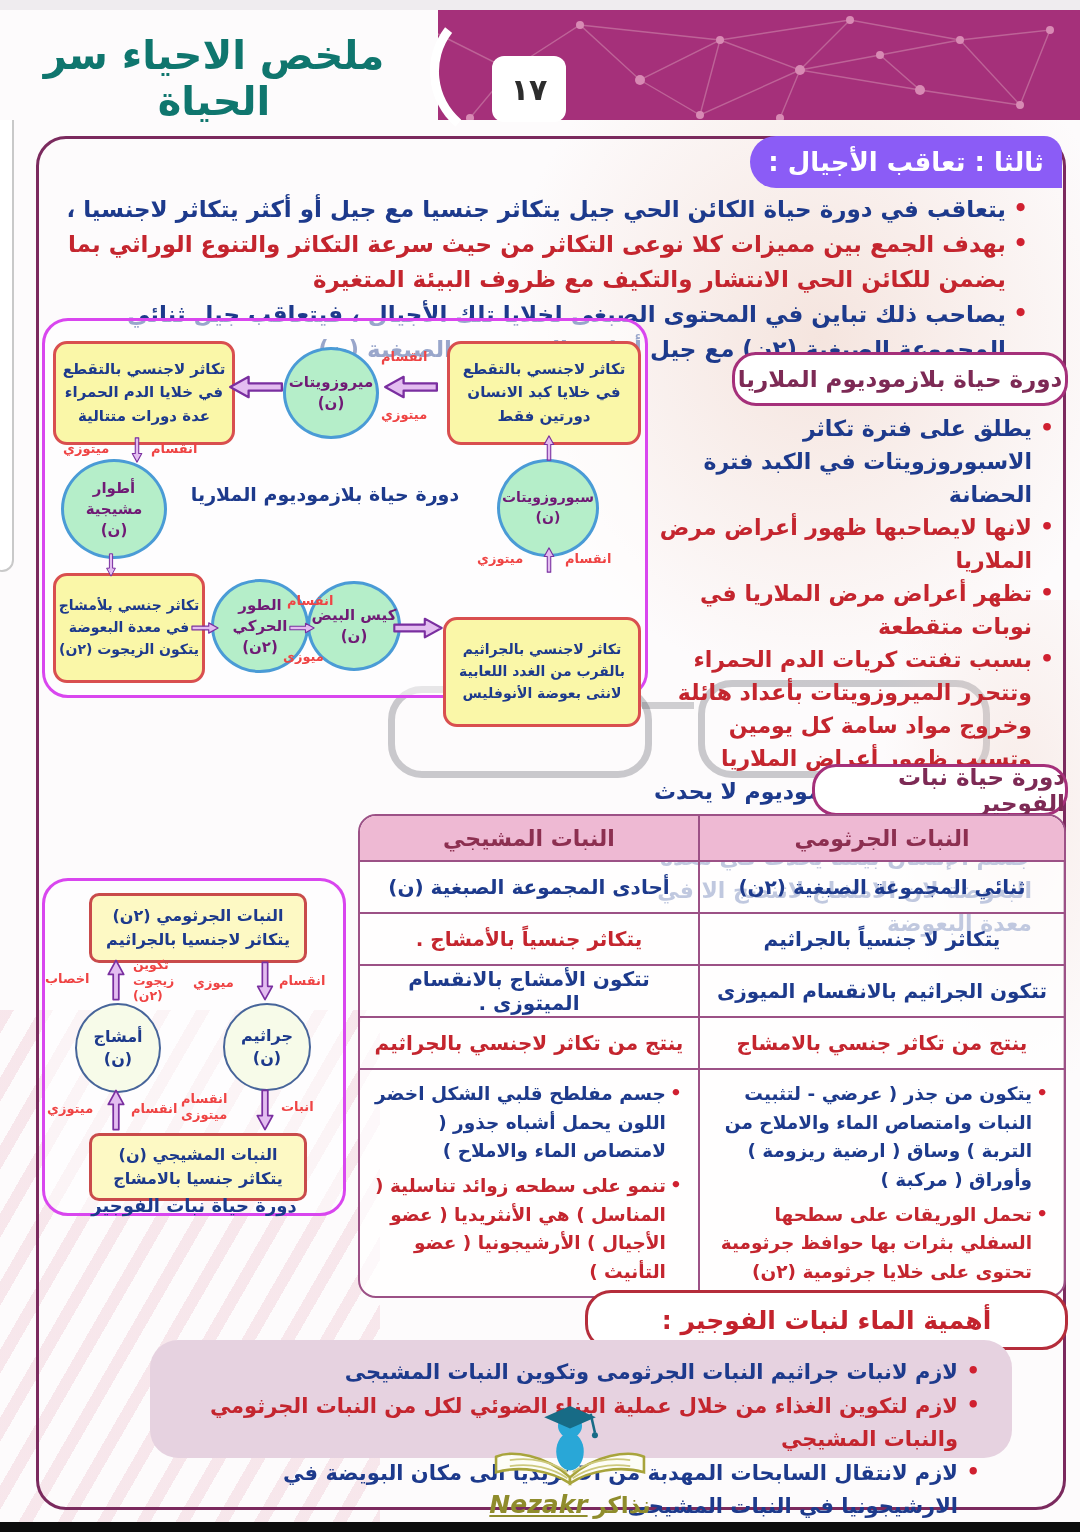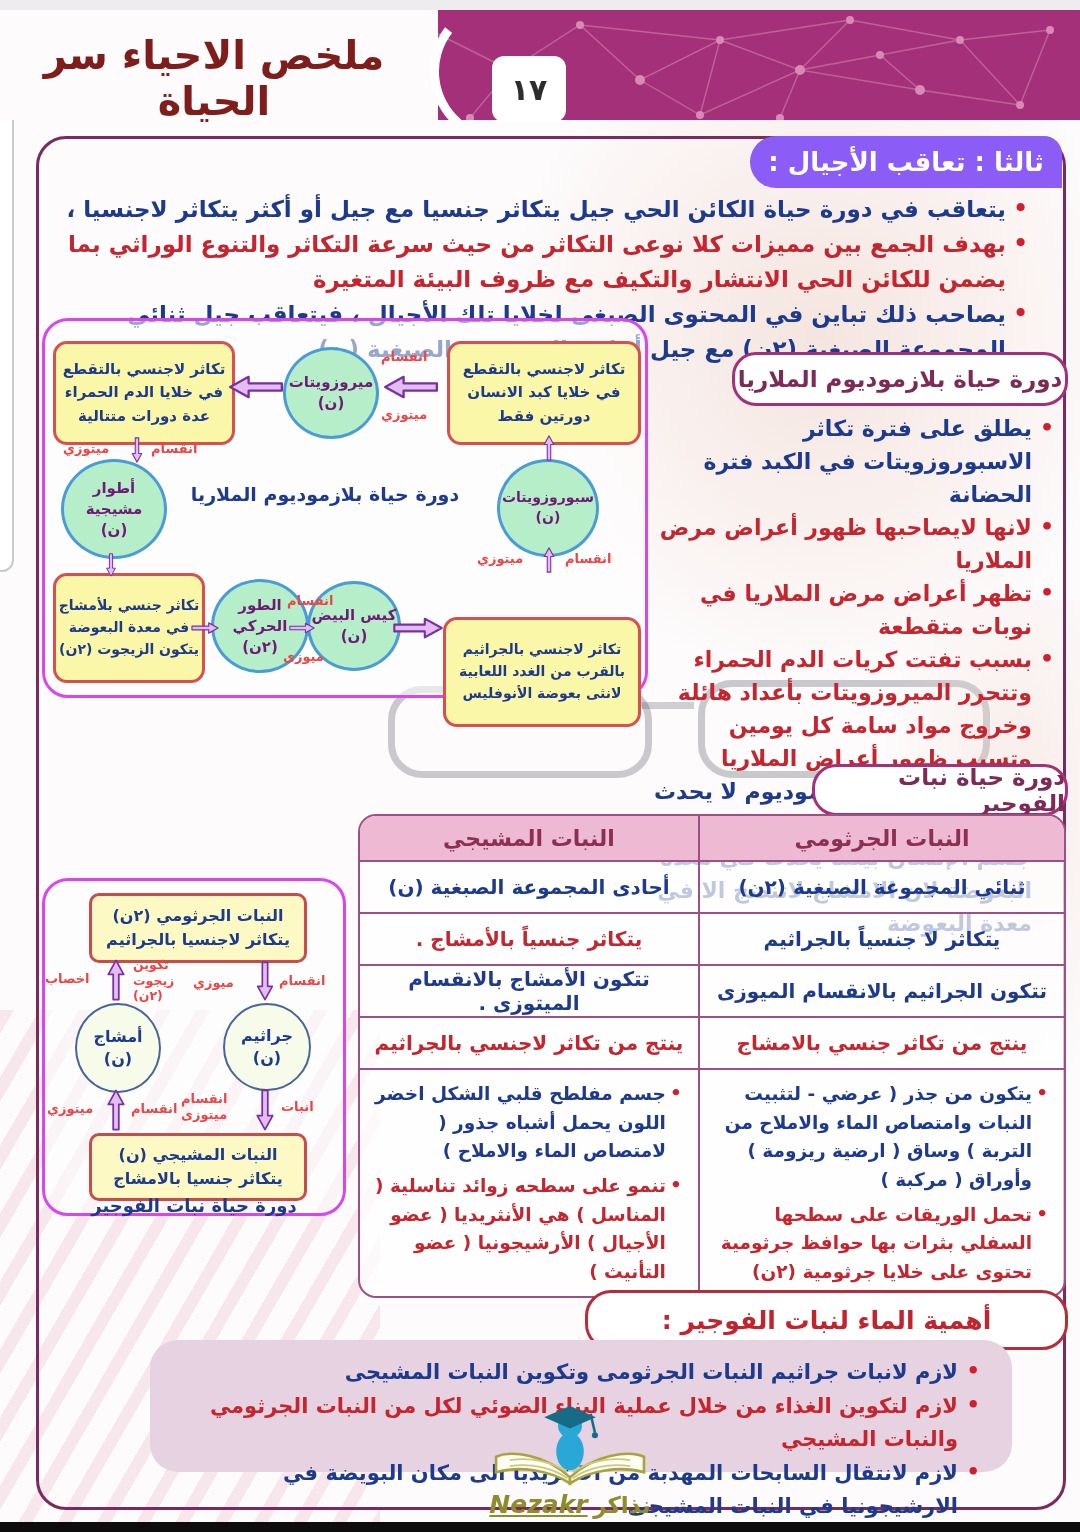--- a/index.html
+++ b/index.html
@@ -18,21 +18,21 @@
   .ghost-shoulder{left:880px;top:600px;width:200px;height:500px;
     background:radial-gradient(ellipse at 70% 40%, rgba(240,214,204,.4), rgba(240,214,204,0) 70%);}
   
   .topstrip{position:absolute;left:0;top:0;width:1080px;height:10px;background:#efecef;}
   .band{position:absolute;left:0;top:10px;width:1080px;height:110px;background:#a5307a;overflow:hidden;}
   .band svg{position:absolute;left:400px;top:0;}
   .title-zone{position:absolute;left:0;top:10px;width:438px;height:110px;background:#fdfbfc;}
   .paren{position:absolute;left:430px;top:2px;width:116px;height:122px;border:9px solid transparent;
     border-left-color:#ffffff;border-radius:50%;transform:rotate(-6deg);}
   .page-title{position:absolute;left:4px;top:32px;width:420px;text-align:center;
-    color:#7f1d1d;font-size:40px;font-weight:800;letter-spacing:-1px;}
+    color:#0f766e;font-size:40px;font-weight:800;letter-spacing:-1px;}
   .page-tab{position:absolute;left:492px;top:56px;width:74px;height:66px;background:#ffffff;
     border-radius:12px;display:flex;align-items:center;justify-content:center;
     font-size:30px;font-weight:700;color:#2d2d2d;}
   
   .content-box{position:absolute;left:36px;top:136px;width:1024px;height:1368px;
     border:3px solid #7b2a5e;border-radius:30px;}
   .s1-label{position:absolute;left:750px;top:136px;width:312px;height:52px;background:#8b5cf6;
     border-radius:26px 18px 0 26px;color:#ffffff;font-size:26px;font-weight:700;
     display:flex;align-items:center;justify-content:center;}
   
@@ -80,21 +80,21 @@
     font-weight:700;font-size:20px;padding:0 8px;box-sizing:border-box;}
   .cell.first{width:52%;border-left:2px solid #9c5186;}
   .thead{height:44px;background:#eeb9d3;}
   .thead .cell{color:#8c2f50;font-size:22px;}
   .r-std{height:50px;}
   .r-big{height:232px;}
   .r-big .cell{align-items:flex-start;padding-top:10px;}
   .r-big ul.blist{width:100%;font-size:18.5px;line-height:1.55;padding:0 6px;}
   .r-big ul.blist li{margin-bottom:6px;padding-right:18px;}
   
-  .water-panel{position:absolute;left:150px;top:1340px;width:862px;height:132px;background:#e6d2e0;
+  .water-panel{position:absolute;left:150px;top:1340px;width:862px;height:118px;background:#e6d2e0;
     border-radius:28px;}
   .water-panel ul.blist{padding:16px 30px 0 20px;font-size:21px;line-height:1.6;}
   
   .brand{position:absolute;left:440px;top:1400px;width:260px;height:120px;text-align:center;}
   .brand-text{direction:ltr;color:#8f8c2c;font-weight:700;}
   .brand-en{font-size:25px;font-style:italic;text-decoration:underline;}
   .brand-ar{font-size:23px;}
   .bottombar{position:absolute;left:0;top:1522px;width:1080px;height:10px;background:#0d0d0d;}
   .left-deco{position:absolute;left:-10px;top:28px;width:20px;height:540px;background:#ffffff;
     border:2px solid #c9c9c9;border-radius:14px;}

